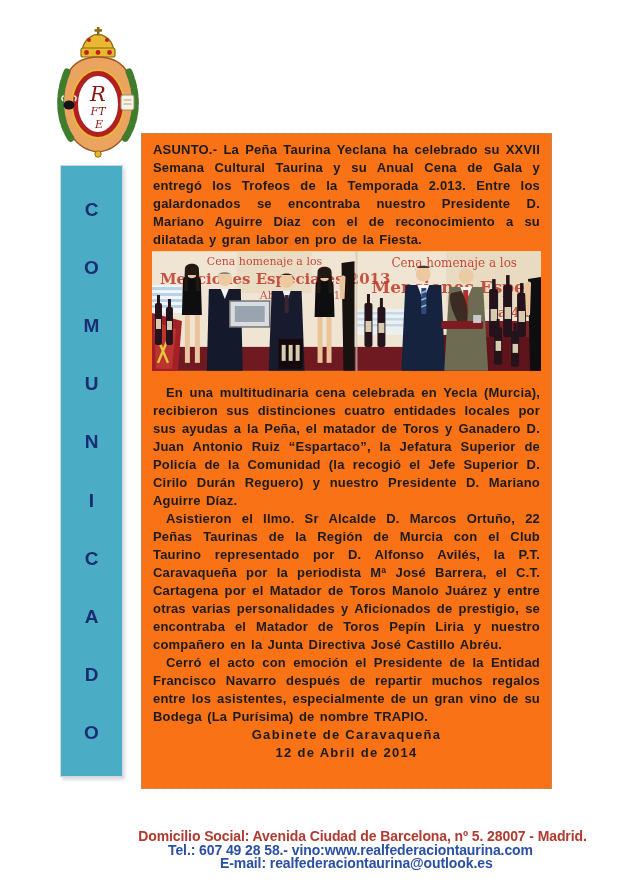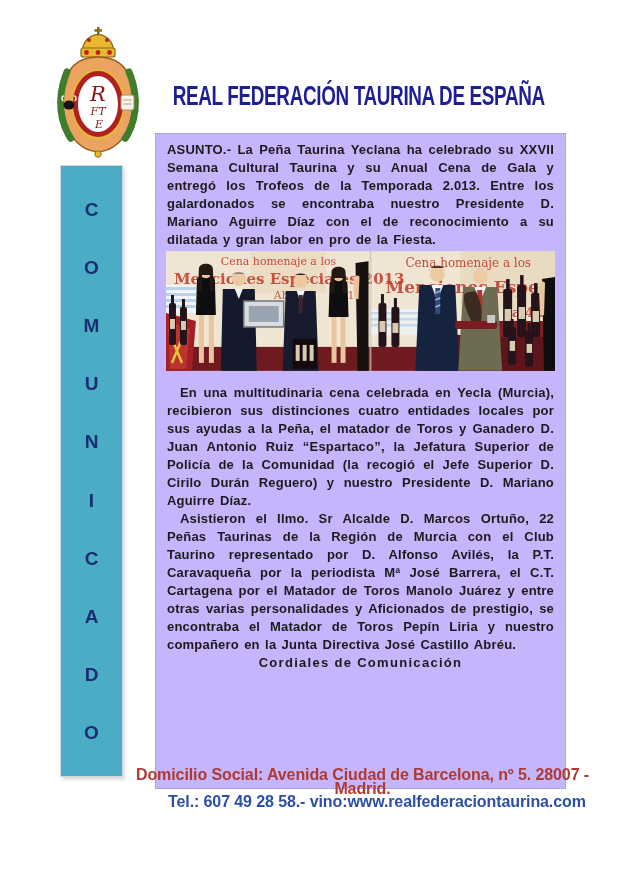--- a/index.html
+++ b/index.html
@@ -36,43 +36,43 @@
     display: flex; flex-direction: column; justify-content: space-around; align-items: center;
     box-sizing: border-box;
     padding: 14px 0;
   }
   .sidebar .letter {
     font-weight: bold; font-size: 19px; line-height: 19px;
   }
 
   
   .content-box {
-    position: absolute; left: 155px; top: 133px; width: 411px; height: 656px;
+    position: absolute; left: 141px; top: 133px; width: 411px; height: 656px;
     border: 1px dotted #9a9a9a;
     box-sizing: border-box;
     padding: 7px 11px 0 11px;
     overflow: hidden;
-    background: #c4b5fd;
+    background: #f97316;
   }
   .content-box p {
     margin: 0;
     font-weight: bold;
     font-size: 13px;
     line-height: 18px;
     color: #1b1b1b;
     text-align: justify;
     letter-spacing: 0.2px;
     word-spacing: 1.5px;
   }
   .content-box p.indent { text-indent: 13px; }
   .photo-wrap { width: 389px; height: 132px; margin: 2px 0 1px -1px; overflow: hidden; }
   .closing { text-align: center; font-weight: bold; font-size: 13px; line-height: 18px; color: #1b1b1b; letter-spacing: 1.3px; }
 
   
-  .footer { position: absolute; left: 130px; top: 768px; width: 465px; font-weight: bold; font-size: 16px; line-height: 13.5px; letter-spacing: -0.1px; }
+  .footer { position: absolute; left: 130px; top: 830px; width: 465px; font-weight: bold; font-size: 14px; line-height: 13.5px; letter-spacing: -0.1px; }
   .footer .address { text-align: center; }
   .footer .tel-line { padding-left: 38px; }
   .footer .email-line { padding-left: 90px; }
 </style>
 </head>
 <body>
 
 <div class="page">
 
   <div class="logo-wrap">
@@ -116,23 +116,20 @@
       <g>
         <rect x="69" y="69" width="13" height="15" rx="2" fill="#f7f3e8" stroke="#a09070" stroke-width="1"></rect>
         <line x1="71.5" y1="74" x2="79.5" y2="74" stroke="#b0a080" stroke-width="1"></line>
         <line x1="71.5" y1="78" x2="79.5" y2="78" stroke="#b0a080" stroke-width="1"></line>
       </g>
 
       <circle cx="46" cy="128" r="3.2" fill="#e8b830" stroke="#8a6a10" stroke-width="1"></circle>
     </svg>
   </div>
 
-  <div class="title-row">
-    <span class="main-title" style="color: rgb(30, 30, 150);">REAL FEDERACIÓN TAURINA DE ESPAÑA</span>
-  </div>
 
   <div class="sidebar" style="background-color: rgb(75, 172, 198);">
     <span class="letter" style="color: rgb(26, 45, 114);">C</span>
     <span class="letter" style="color: rgb(26, 45, 114);">O</span>
     <span class="letter" style="color: rgb(26, 45, 114);">M</span>
     <span class="letter" style="color: rgb(26, 45, 114);">U</span>
     <span class="letter" style="color: rgb(26, 45, 114);">N</span>
     <span class="letter" style="color: rgb(26, 45, 114);">I</span>
     <span class="letter" style="color: rgb(26, 45, 114);">C</span>
     <span class="letter" style="color: rgb(26, 45, 114);">A</span>
@@ -279,25 +276,31 @@
 
         <g>
           <path d="M377,28 L390,26 L390,120 L379,120 Z" fill="#0e0e10"></path>
           <path d="M374,40 C372,32 378,28 380,32 L379,64 L375,64 Z" fill="#e9c49c"></path>
         </g>
       </svg>
     </div>
 
     <p class="indent">En una multitudinaria cena celebrada en Yecla (Murcia), recibieron sus distinciones cuatro entidades locales por sus ayudas a la Peña, el matador de Toros y Ganadero D. Juan Antonio Ruiz “Espartaco”, la Jefatura Superior de Policía de la Comunidad (la recogió el Jefe Superior D. Cirilo Durán Reguero) y nuestro Presidente D. Mariano Aguirre Díaz.</p>
     <p class="indent">Asistieron el Ilmo. Sr Alcalde D. Marcos Ortuño, 22 Peñas Taurinas de la Región de Murcia con el Club Taurino representado por D. Alfonso Avilés, la P.T. Caravaqueña por la periodista Mª José Barrera, el C.T. Cartagena por el Matador de Toros Manolo Juárez y entre otras varias personalidades y Aficionados de prestigio, se encontraba el Matador de Toros Pepín Liria y nuestro compañero en la Junta Directiva José Castillo Abréu.</p>
-
-    <div class="closing">Cordiales de Comunicación</div>
+    <p class="indent">Cerró el acto con emoción el Presidente de la Entidad Francisco Navarro después de repartir muchos regalos entre los asistentes, especialmente de un gran vino de su Bodega (La Purísima) de nombre TRAPIO.</p>
+
+    <div class="closing">Gabinete de Caravaqueña</div>
+    <div class="closing">12 de Abril de 2014</div>
   </div>
 
   <div class="footer">
     <div class="address" style="color: rgb(176, 58, 48);">Domicilio Social: Avenida Ciudad de Barcelona, nº 5. 28007 - Madrid.</div>
     <div class="tel-line" style="color: rgb(43, 79, 165);">
       <span>Tel.: 607 49 28 58.-</span>
       <span>vino:www.realfederaciontaurina.com</span>
     </div>
+    <div class="email-line" style="color: rgb(43, 79, 165);">
+      <span>E-mail:</span>
+      <span>realfederaciontaurina@outlook.es</span>
+    </div>
   </div>
 
 </div>
 
 </body></html>

